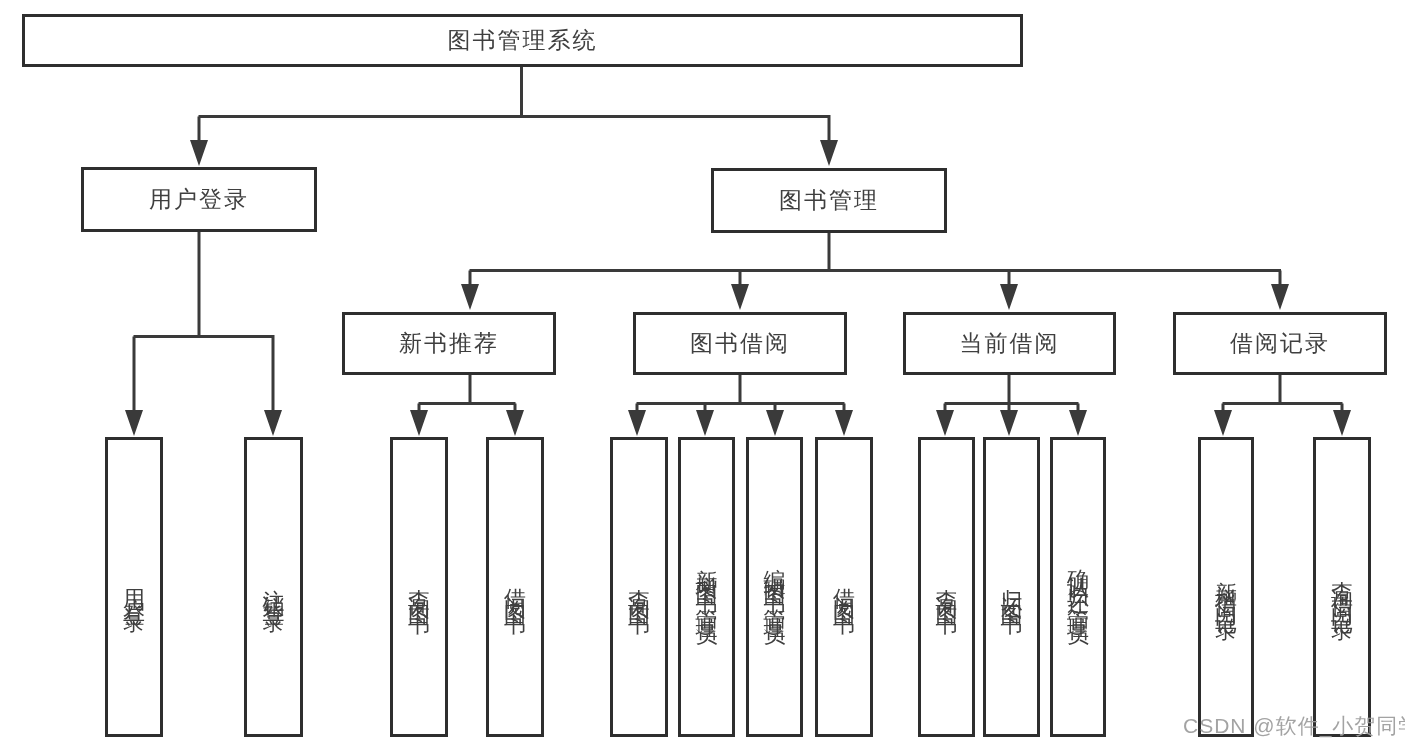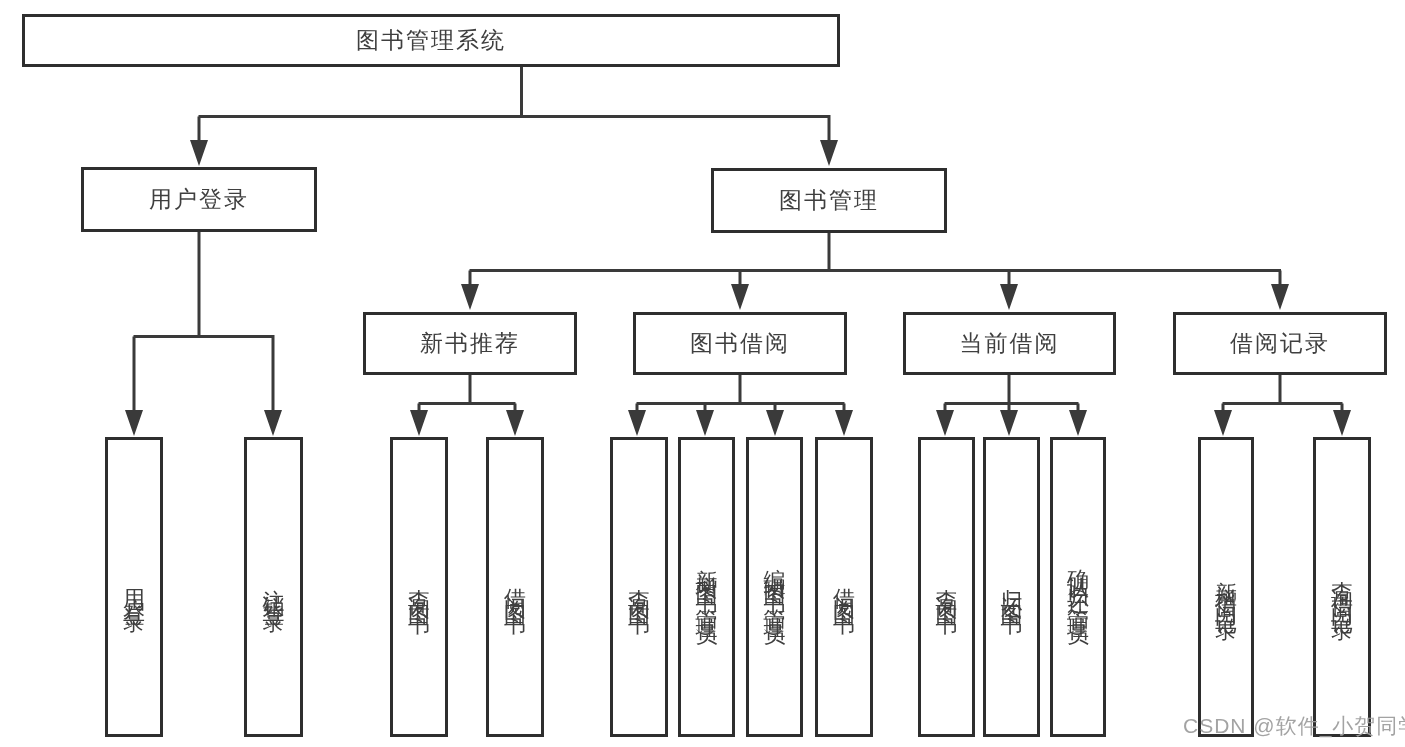--- a/index.html
+++ b/index.html
@@ -37,24 +37,24 @@
     white-space: nowrap;
   }
   .node.leaf .lbl {
     writing-mode: vertical-rl;
     text-orientation: mixed;
     font-size: 22px;
     letter-spacing: 8px;
     line-height: 1;
     white-space: normal;
   }
-  .node.root    { left: 22px;  top: 14px;  width: 818px; height: 53px; }
+  .node.root    { left: 22px;  top: 14px;  width: 1001px; height: 53px; }
   .node.lv1-a   { left: 81px;  top: 167px; width: 236px;  height: 65px; }
   .node.lv1-b   { left: 711px; top: 168px; width: 236px;  height: 65px; align-items: center; }
-  .node.lv2-a   { left: 363px; top: 312px; width: 214px;  height: 63px; }
+  .node.lv2-a   { left: 342px; top: 312px; width: 214px;  height: 63px; }
   .node.lv2-b   { left: 633px; top: 312px; width: 214px;  height: 63px; }
   .node.lv2-c   { left: 903px; top: 312px; width: 213px;  height: 63px; font-family: Liberation Mono, monospace; }
   .node.lv2-d   { left: 1173px;top: 312px; width: 214px;  height: 63px; }
   .node.leaf    { top: 437px; height: 300px; }
   .leaf.l0  { left: 105px;  width: 58px; }
   .leaf.l1  { left: 244px;  width: 59px; }
   .leaf.l2  { left: 390px;  width: 58px; }
   .leaf.l3  { left: 486px;  width: 58px; }
   .leaf.l4  { left: 610px;  width: 58px; }
   .leaf.l5  { left: 678px;  width: 57px; }

